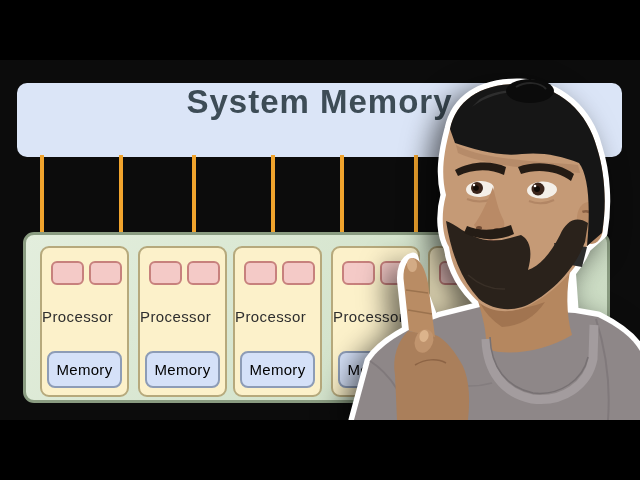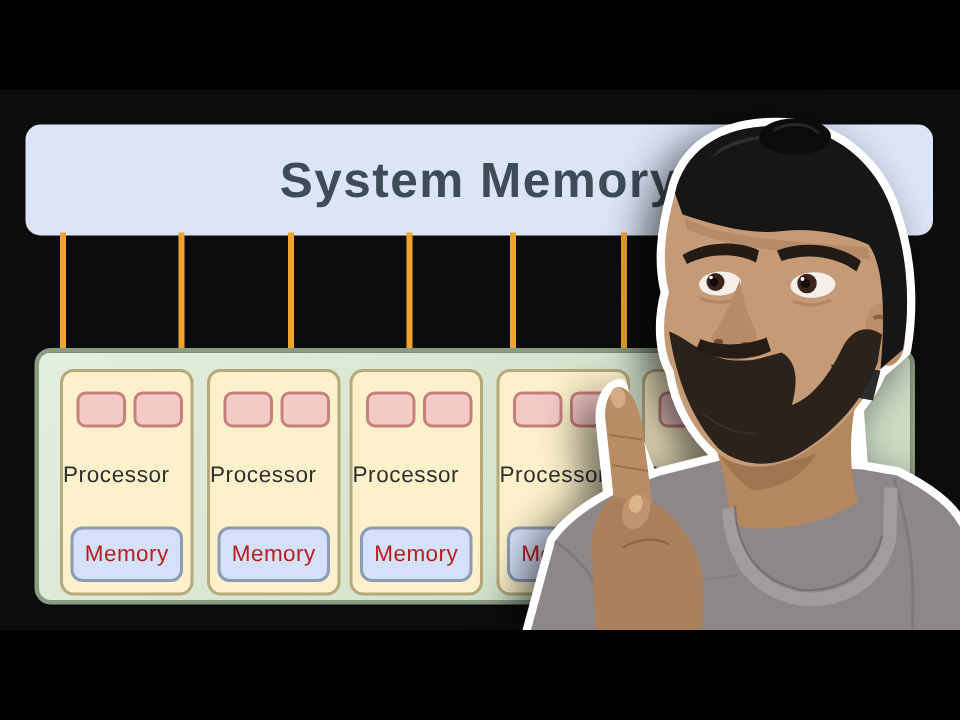--- a/index.html
+++ b/index.html
@@ -5,40 +5,40 @@
   html,body{margin:0;padding:0;background:#000;}
   .stage{position:relative;width:640px;height:480px;background:#000;overflow:hidden;
          font-family:"Liberation Sans","DejaVu Sans",sans-serif;}
   .bar{position:absolute;left:0;width:640px;height:60px;background:#000;z-index:9;}
   .bar.top{top:0;}
   .bar.bottom{top:420px;}
   .content{position:absolute;left:0;top:60px;width:640px;height:360px;background:#0c0c0c;overflow:hidden;}
 
   
   .sysmem{position:absolute;left:17px;top:23px;width:605px;height:74px;background:#dbe5f7;
-          border-radius:10px;display:flex;align-items:center;justify-content:center;}
+          border-radius:10px;display:flex;align-items:flex-start;justify-content:center;}
   .sysmem span{font-size:33px;font-weight:bold;letter-spacing:1px;color:#3d4c56;}
 
   
   .bus{position:absolute;top:95px;width:4px;height:79px;background:#f1a42d;}
 
   
   .cluster{position:absolute;left:23px;top:172px;width:587px;height:171px;box-sizing:border-box;
            background:linear-gradient(135deg,#e3eedd 0%,#d5e4cd 55%,#c8d9c0 100%);
            border:3px solid #8a9c81;border-radius:11px;}
   .card{position:absolute;top:11px;width:89px;height:151px;box-sizing:border-box;
         background:#fcf1ca;border:2px solid #b6a97c;border-radius:9px;}
   .cores{position:absolute;left:9px;top:13px;display:flex;gap:5px;}
   .core{width:33px;height:24px;box-sizing:border-box;background:#f4cac7;border:2px solid #c7817d;border-radius:6px;}
   .proc-label{position:absolute;left:0;top:60px;width:100%;
               font-size:15px;letter-spacing:.4px;color:#2e2e2e;}
   .membox{position:absolute;left:5px;top:103px;width:75px;height:37px;box-sizing:border-box;
           background:#d5e1f8;border:2px solid #8d9cb6;border-radius:8px;
           display:flex;align-items:center;justify-content:center;
-          font-size:15px;letter-spacing:.3px;color:#b91c1c;}
+          font-size:15px;letter-spacing:.3px;color:#000000;}
 
   
   .person{position:absolute;left:340px;top:15px;width:300px;height:345px;z-index:5;
           filter:drop-shadow(-10px 8px 14px rgba(0,0,0,.6));}
 </style>
 </head>
 <body>
 
 <div class="stage">
   <div class="content">

